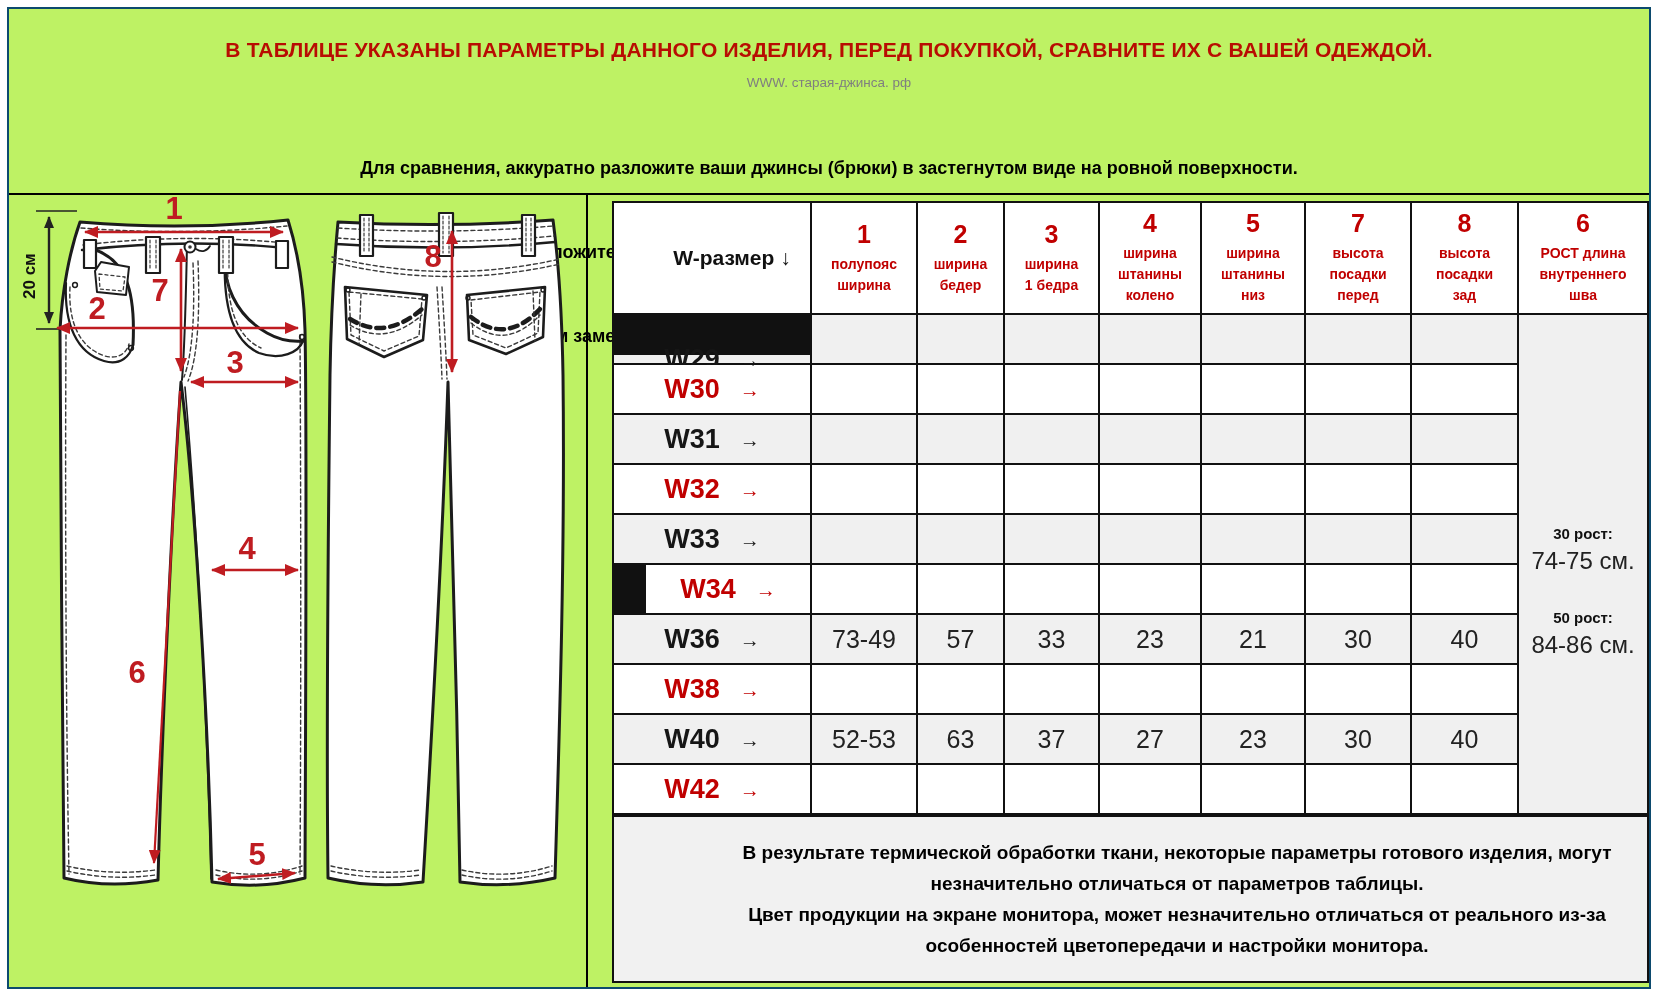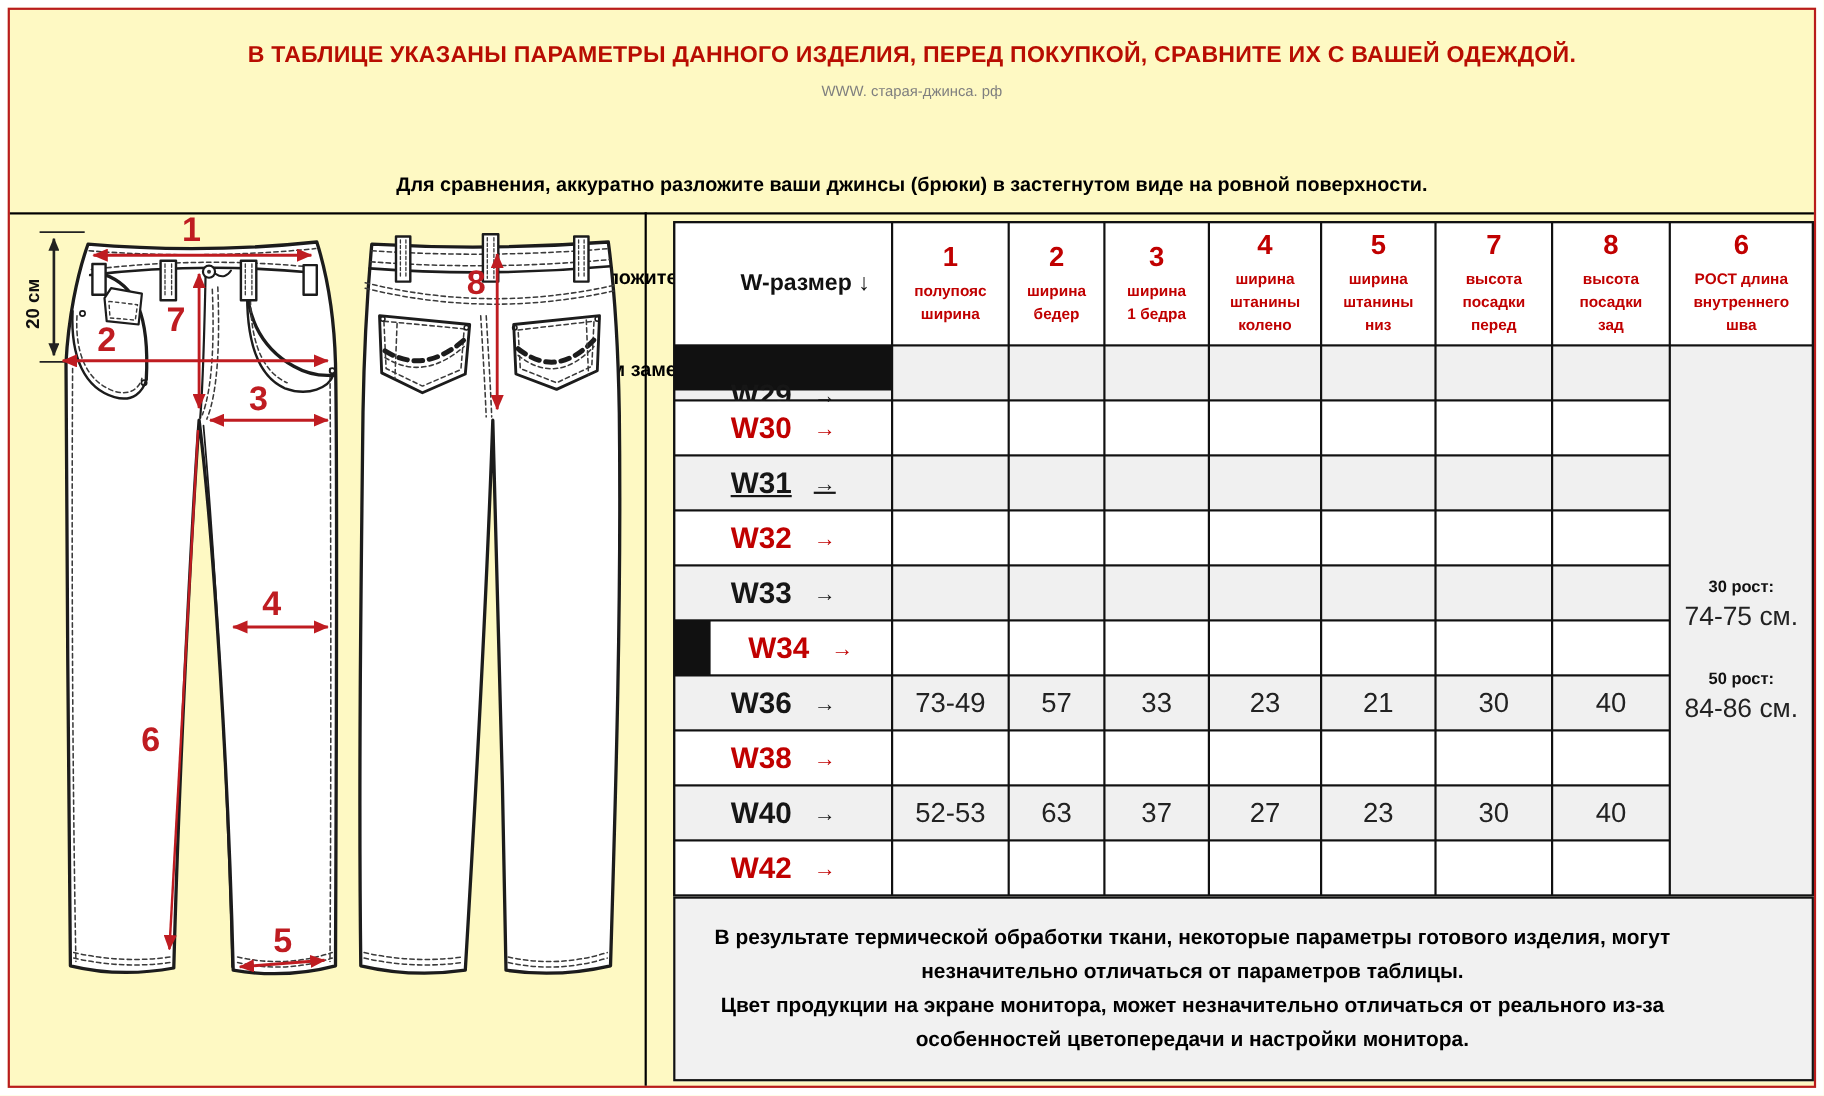--- a/index.html
+++ b/index.html
@@ -1,20 +1,20 @@
 <!DOCTYPE html>
 <html><head>
 <meta charset="utf-8">
 <style>
   html,body { margin:0; padding:0; }
   body {
     width:1658px; height:996px; background:#ffffff; position:relative;
     font-family:"Liberation Sans", sans-serif; overflow:hidden;
   }
-  .frame { position:absolute; left:7px; top:7px; width:1640px; height:978px; border:2px solid #b91c1c; background:#fef9c3; }
+  .frame { position:absolute; left:7px; top:7px; width:1640px; height:978px; border:2px solid #0c4a6e; background:#bef264; }
 
   
   .hdr { position:absolute; left:0; top:0; width:100%; height:184px; border-bottom:2px solid #000;
          display:flex; flex-direction:column; align-items:center; text-align:center; }
   .hdr-title { margin-top:29px; font-size:21px; font-weight:bold; color:#b80d02; letter-spacing:.2px; }
   .hdr-site  { margin-top:13px; font-size:13.5px; font-weight:normal; color:#7f7f7f; }
   .hdr-lines { margin-top:8px; font-size:18px; font-weight:bold; color:#000; line-height:28px; white-space:pre-wrap; }
 
   .sep-v { position:absolute; left:577px; top:184px; width:2px; height:794px; background:#000; }
 
@@ -39,21 +39,21 @@
   .size-arrow { font-size:20px; font-weight:normal; position:relative; top:1px; }
   .val-cell { font-size:25px; color:#222; }
   .rost-cell { grid-column:9; grid-row:2 / span 10; background:#f0f0f0;
                flex-direction:column; justify-content:center; gap:34px; padding-top:55px; box-sizing:border-box; }
   .rost-entry { text-align:center; }
   .rost-title { font-size:15px; font-weight:bold; color:#111; }
   .rost-value { font-size:24px; color:#222; margin-top:5px; }
 
   
   .footer { position:absolute; left:603px; top:806px; width:1033px; height:164px; background:#f1f1f1;
-            border:2px solid #111; display:flex; flex-direction:column; align-items:flex-start; justify-content:center; gap:0; }
+            border:2px solid #111; display:flex; flex-direction:column; align-items:flex-end; justify-content:center; gap:0; }
   .footer p { margin:0; font-size:19px; font-weight:bold; color:#000; text-align:center; line-height:31px; max-width:940px; }
 </style>
 </head>
 <body>
 
 <div class="frame">
 
   <div class="hdr">
     <div class="hdr-title">В ТАБЛИЦЕ УКАЗАНЫ ПАРАМЕТРЫ ДАННОГО ИЗДЕЛИЯ, ПЕРЕД ПОКУПКОЙ, СРАВНИТЕ ИХ С ВАШЕЙ ОДЕЖДОЙ.</div>
     <div class="hdr-site">WWW. старая-джинса. рф</div>
@@ -271,21 +271,21 @@
         <span>W30</span>
         <span class="size-arrow">→</span>
       </div>
       <div class="cell val-cell row-red" style="grid-area: 3 / 2;"></div>
       <div class="cell val-cell row-red" style="grid-area: 3 / 3;"></div>
       <div class="cell val-cell row-red" style="grid-area: 3 / 4;"></div>
       <div class="cell val-cell row-red" style="grid-area: 3 / 5;"></div>
       <div class="cell val-cell row-red" style="grid-area: 3 / 6;"></div>
       <div class="cell val-cell row-red" style="grid-area: 3 / 7;"></div>
       <div class="cell val-cell row-red" style="grid-area: 3 / 8;"></div>
-      <div class="cell size-cell row-gray" style="grid-area: 4 / 1; text-decoration: underline;">
+      <div class="cell size-cell row-gray" style="grid-area: 4 / 1;">
         <span>W31</span>
         <span class="size-arrow">→</span>
       </div>
       <div class="cell val-cell row-gray" style="grid-area: 4 / 2;"></div>
       <div class="cell val-cell row-gray" style="grid-area: 4 / 3;"></div>
       <div class="cell val-cell row-gray" style="grid-area: 4 / 4;"></div>
       <div class="cell val-cell row-gray" style="grid-area: 4 / 5;"></div>
       <div class="cell val-cell row-gray" style="grid-area: 4 / 6;"></div>
       <div class="cell val-cell row-gray" style="grid-area: 4 / 7;"></div>
       <div class="cell val-cell row-gray" style="grid-area: 4 / 8;"></div>

